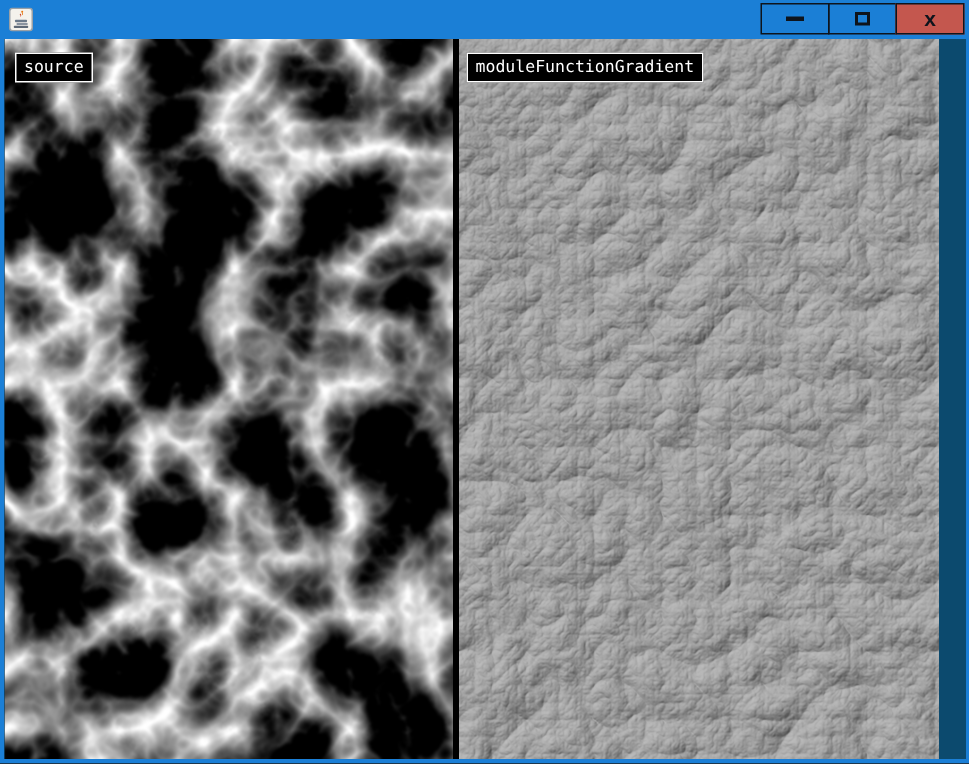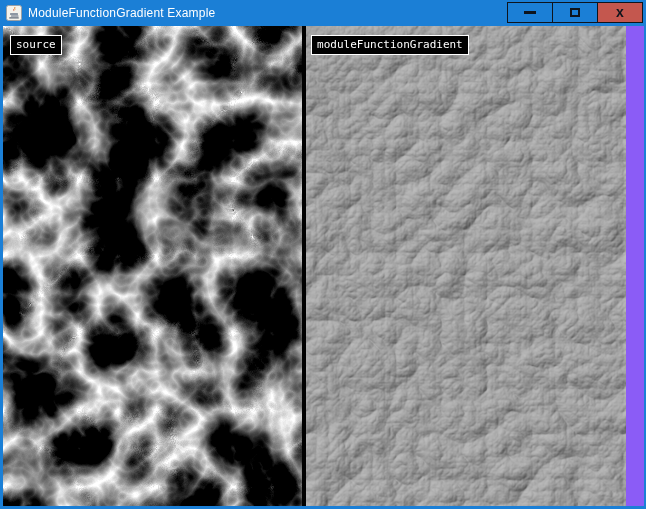--- a/index.html
+++ b/index.html
@@ -31,21 +31,21 @@
   .sq{width:10px;height:9px;box-sizing:border-box;border:2px solid var(--control-glyph-dark,#0e141c);display:block;}
   .close-x{
     font-size:14px;font-weight:bold;line-height:1;
     color:var(--control-glyph-dark,#0e141c);
     transform:translateY(-1px);
   }
   .content{
     position:absolute;top:26px;left:3px;width:641px;height:480px;
     display:flex;background:var(--panel-gap,#000000);
   }
-  .panel{position:relative;height:480px;overflow:hidden;background:#8b5cf6;}
+  .panel{position:relative;height:480px;overflow:hidden;background:#0c4a6e;}
   .panel.left{width:317px;}
   .panel.right{width:358px;}
   .panel svg{display:block;}
   .divider{width:4px;height:480px;background:var(--panel-gap,#000000);}
   .img-label{
     position:absolute;top:9px;
     background:var(--label-bg,#000000);
     border:1px solid var(--label-border,#ffffff);
     color:var(--label-text,#ffffff);
     font-family:"DejaVu Sans Mono","Liberation Mono",monospace;
@@ -62,21 +62,20 @@
 
   <div class="titlebar">
     <svg class="app-icon" viewBox="0 0 16 16">
       <rect x="0.5" y="0.5" width="15" height="15" rx="2" fill="#f4f2ec" stroke="#9aa0a6" stroke-width="1"></rect>
       <path d="M8.6 2.2 C 7.2 3.2 9.9 3.8 8.3 5.4 C 10.6 4.6 8.2 3.6 9.6 2.4 Z" fill="#e76f00"></path>
       <path d="M7.4 4.2 C 6.6 4.9 8.4 5.2 7.4 6.2 C 9 5.6 7.4 5 8.2 4.3 Z" fill="#c8402a"></path>
       <rect x="4" y="8.2" width="8" height="1.6" rx="0.5" fill="#6b7a8a"></rect>
       <rect x="5" y="10.3" width="7.5" height="1.4" rx="0.5" fill="#8a94a0"></rect>
       <rect x="3.2" y="12.2" width="9.6" height="1.4" rx="0.5" fill="#5d6977"></rect>
     </svg>
-    <span class="title">ModuleFunctionGradient Example</span>
 
     <div class="controls">
       <div class="ctrl min">
         <span class="dash"></span>
       </div>
       <div class="ctrl max">
         <span class="sq"></span>
       </div>
       <div class="ctrl close">
         <span class="close-x">x</span>

